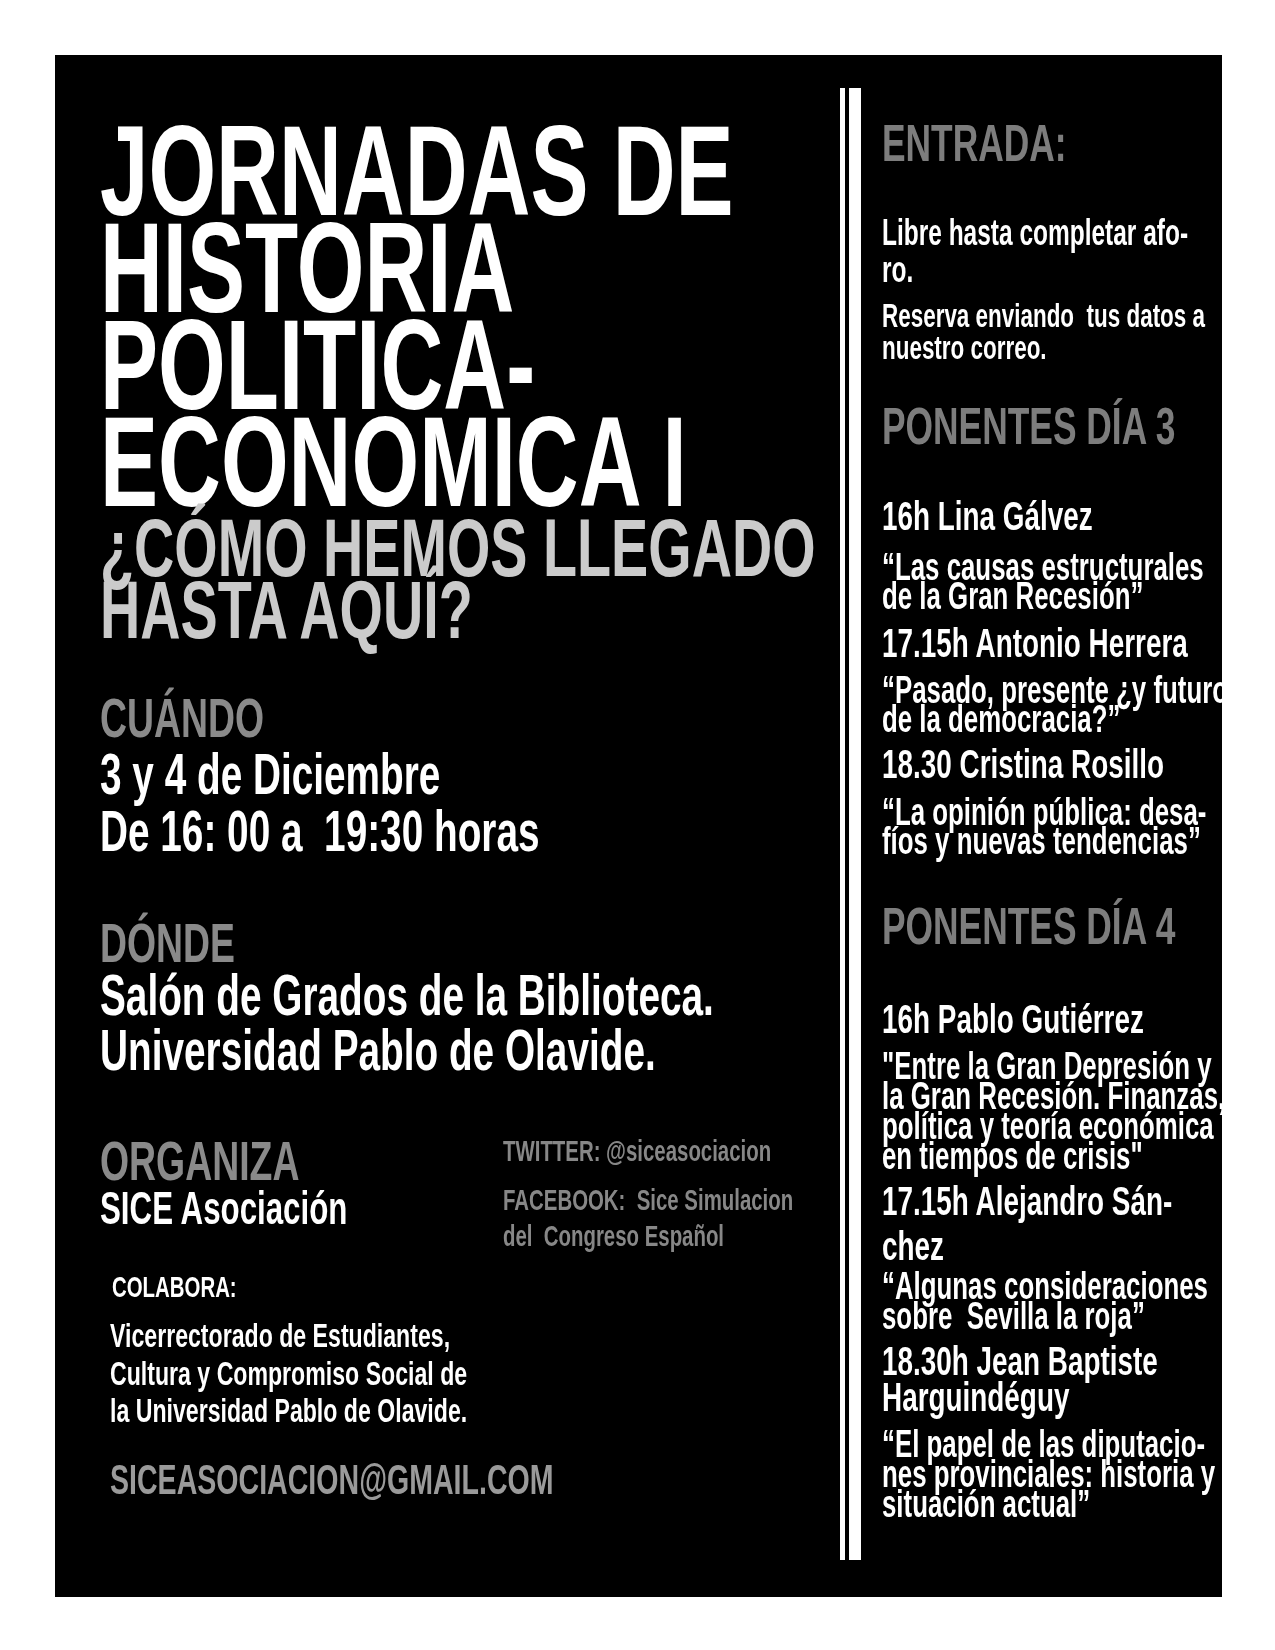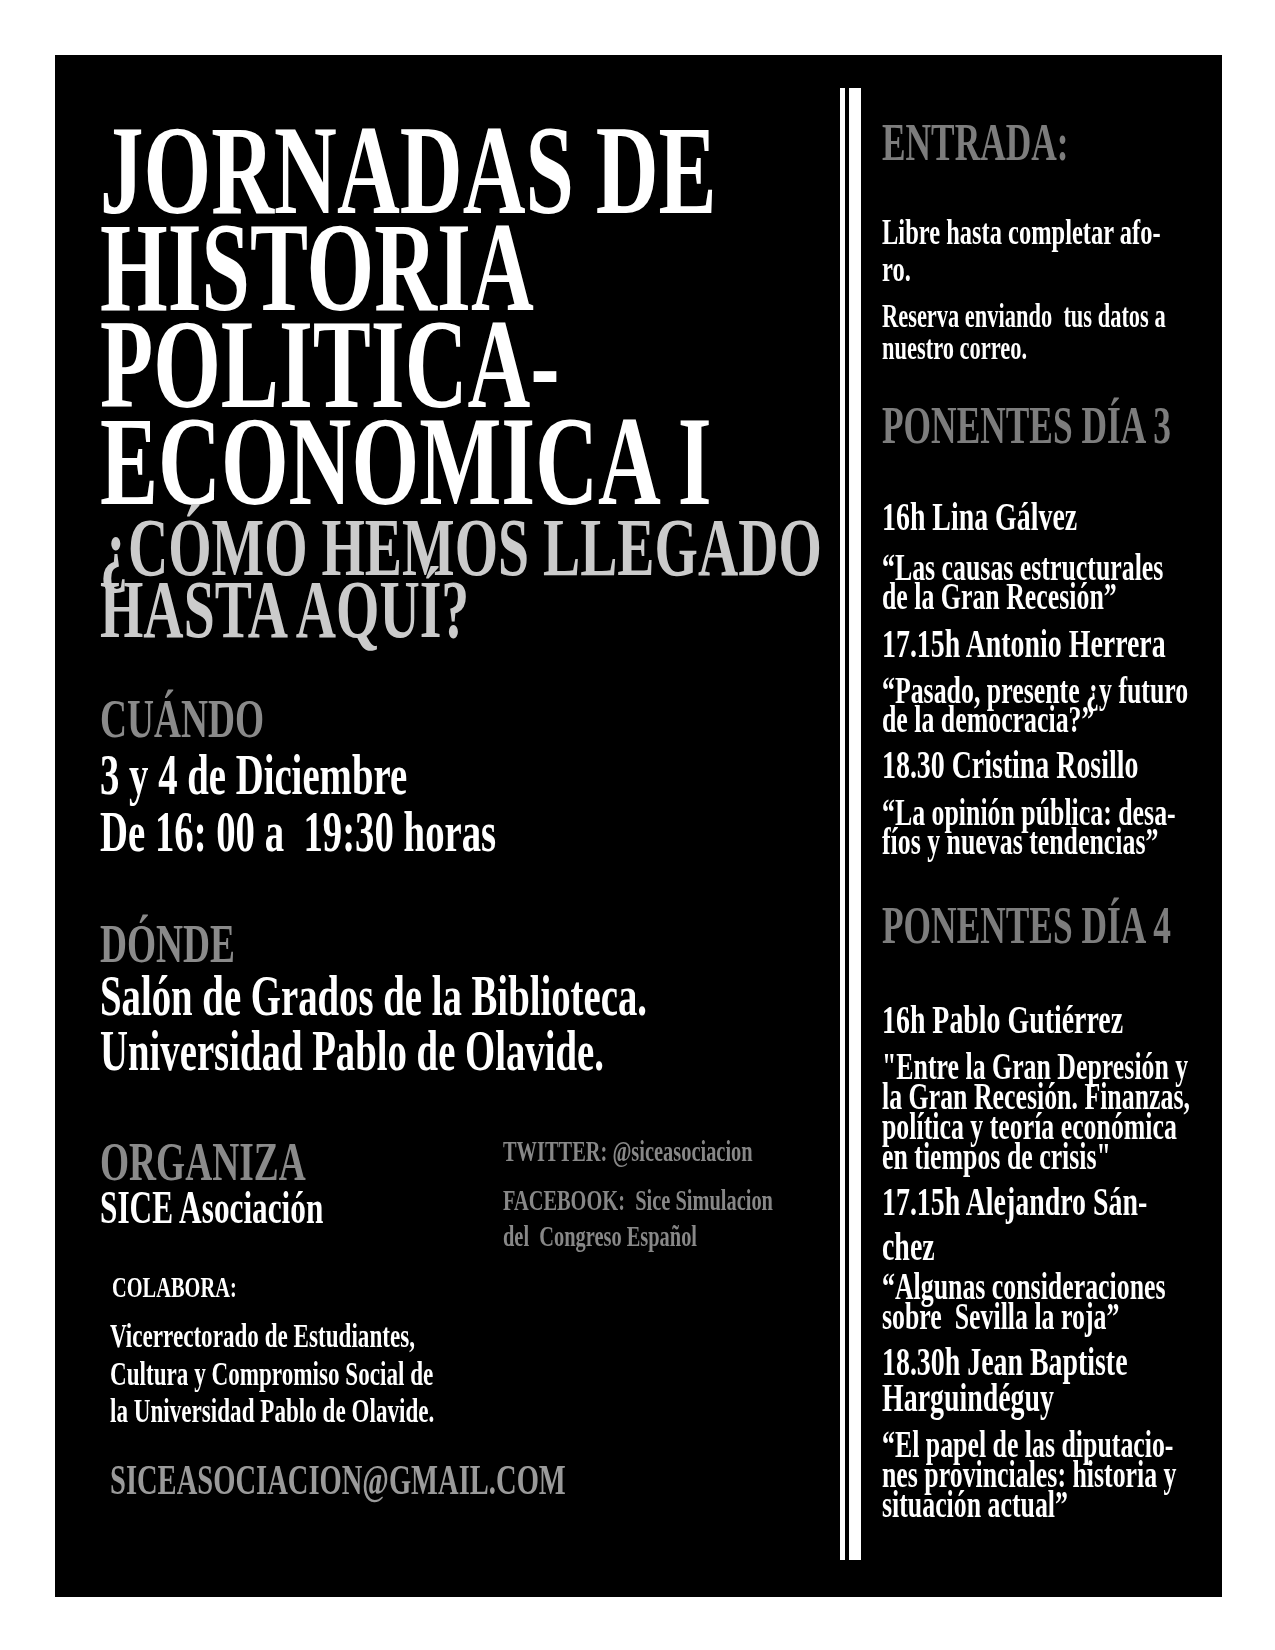--- a/index.html
+++ b/index.html
@@ -1,21 +1,21 @@
 <!DOCTYPE html>
 <html><head>
 <meta charset="utf-8">
 <style>
   html,body{margin:0;padding:0;background:#ffffff;}
   .page{
     position:relative;
     width:1275px;height:1650px;
     background:#ffffff;
     overflow:hidden;
-    font-family:Liberation Serif, serif;
+    font-family:Liberation Sans, sans-serif;
   }
   .poster{
     position:absolute;left:55px;top:55px;
     width:1167px;height:1542px;
     background:#000000;
   }
   
   .tx{
     position:absolute;
     font-weight:bold;

